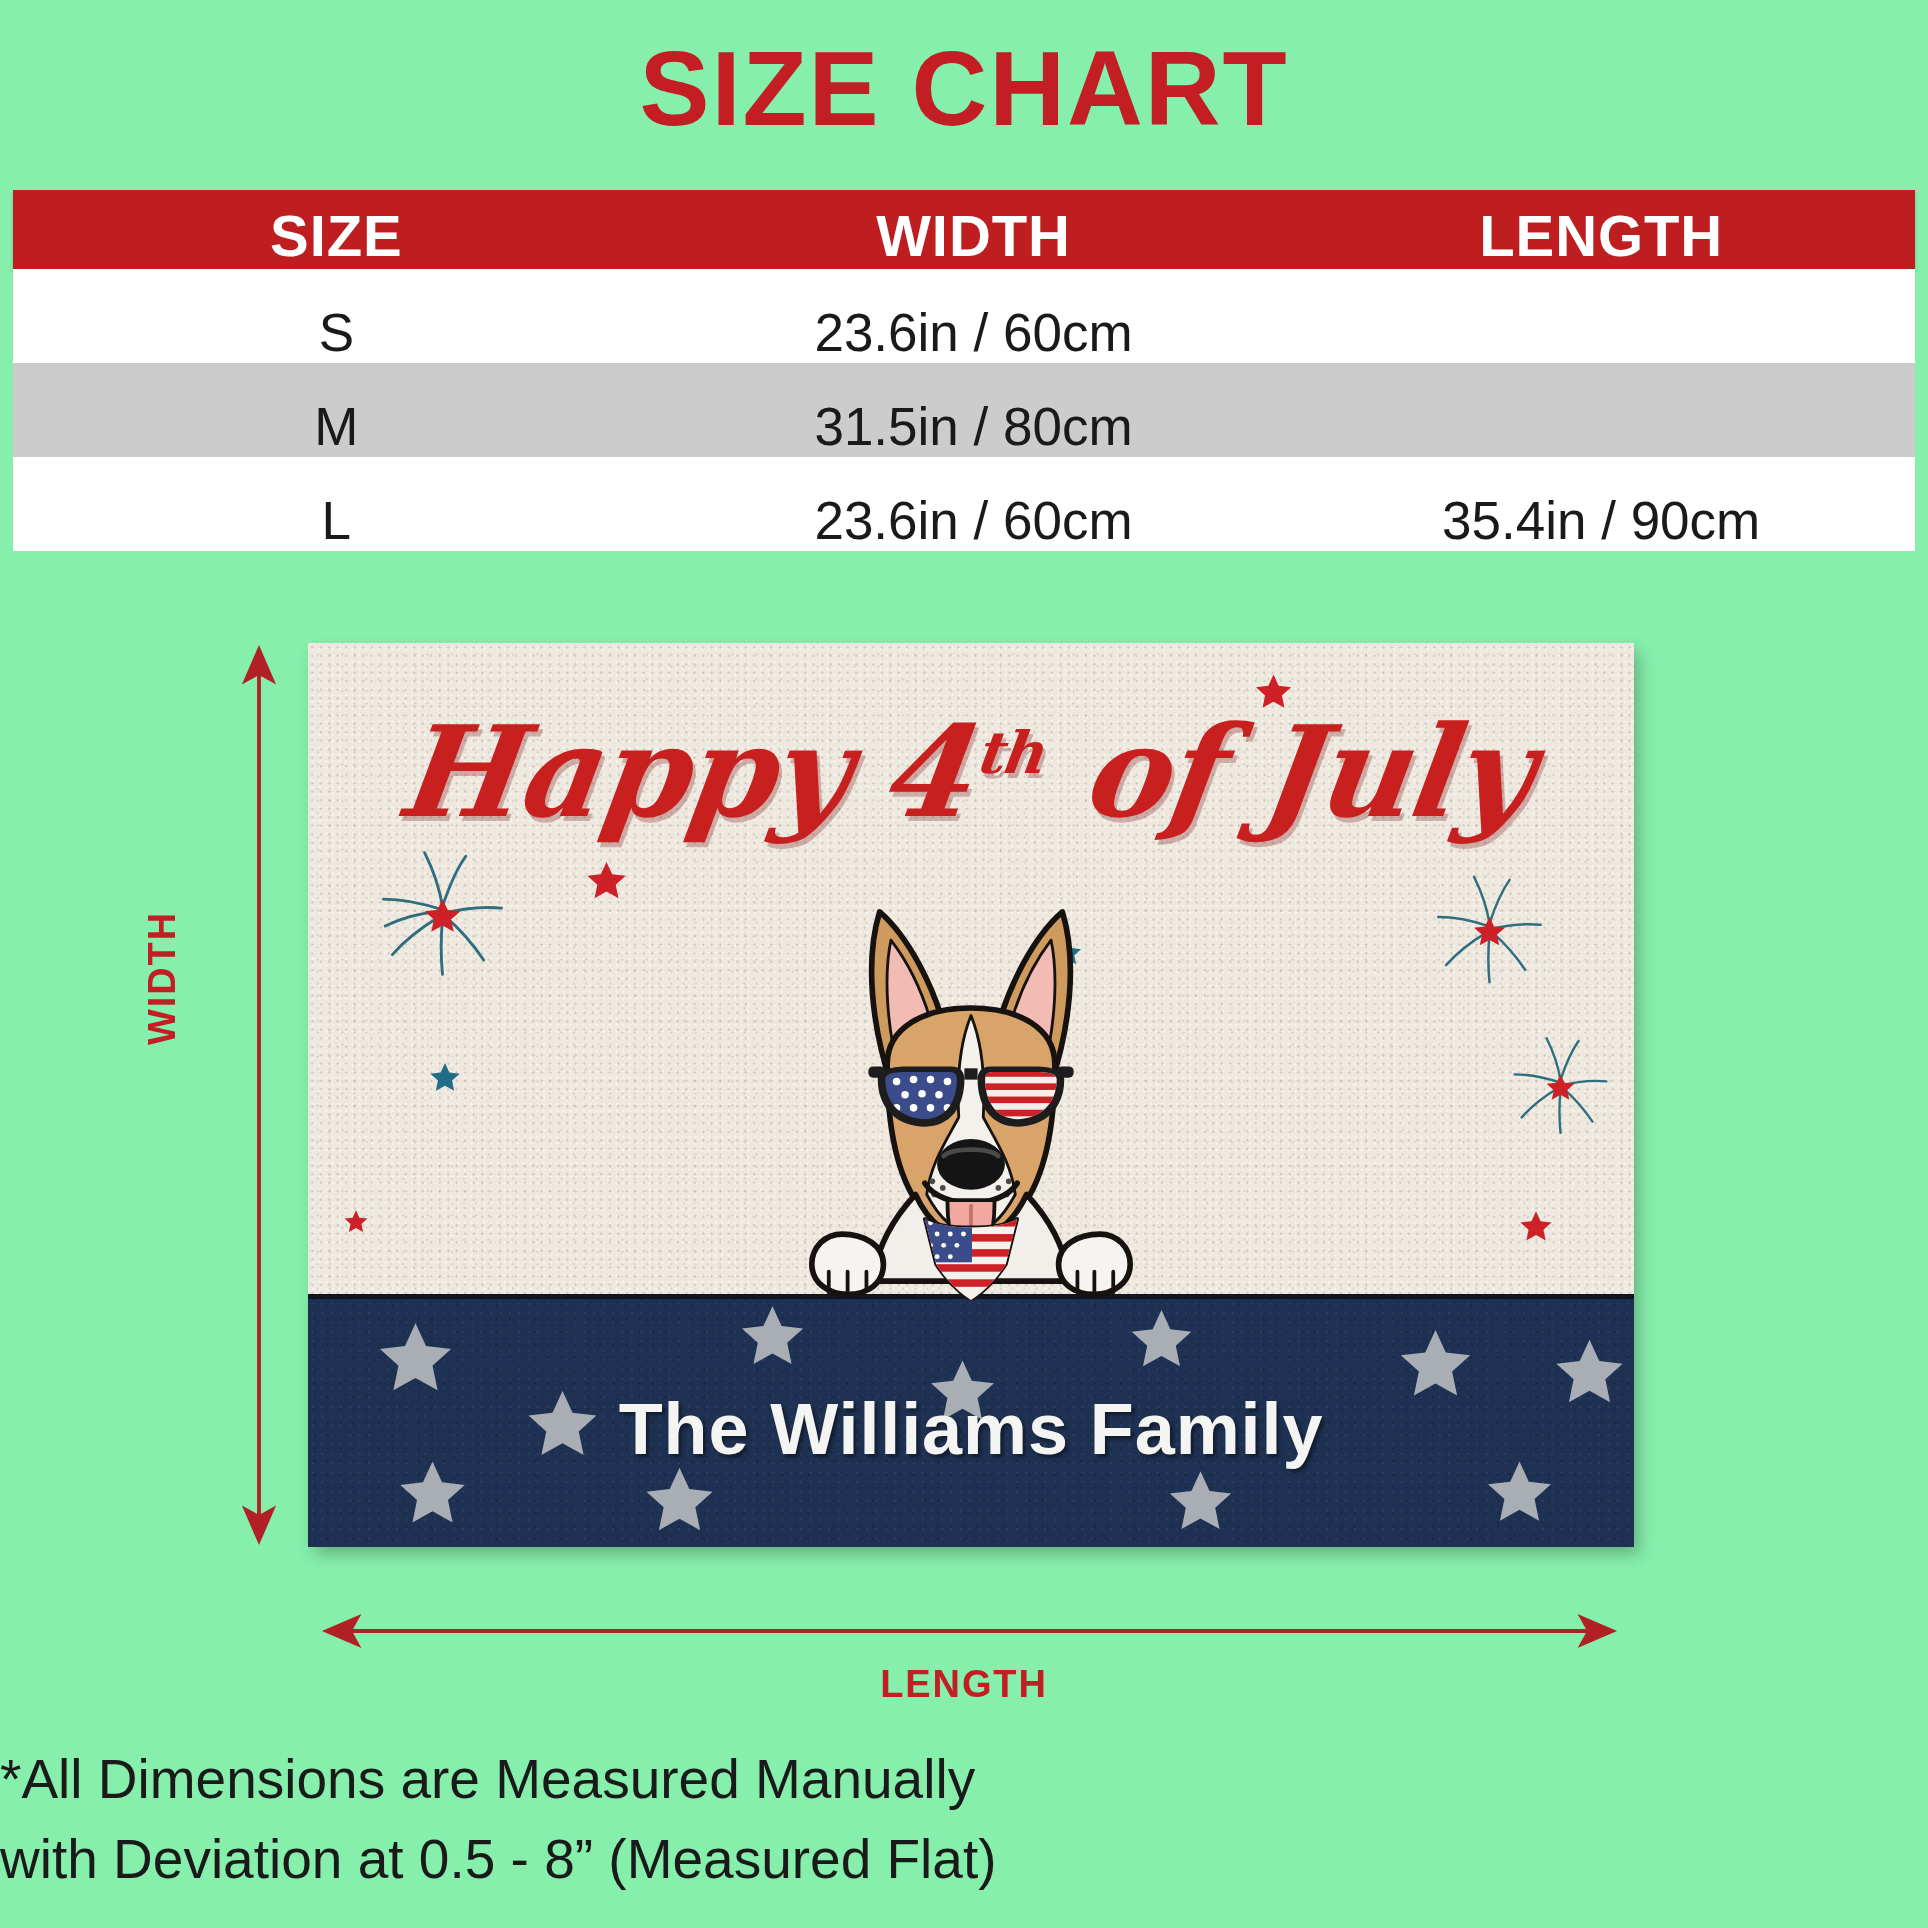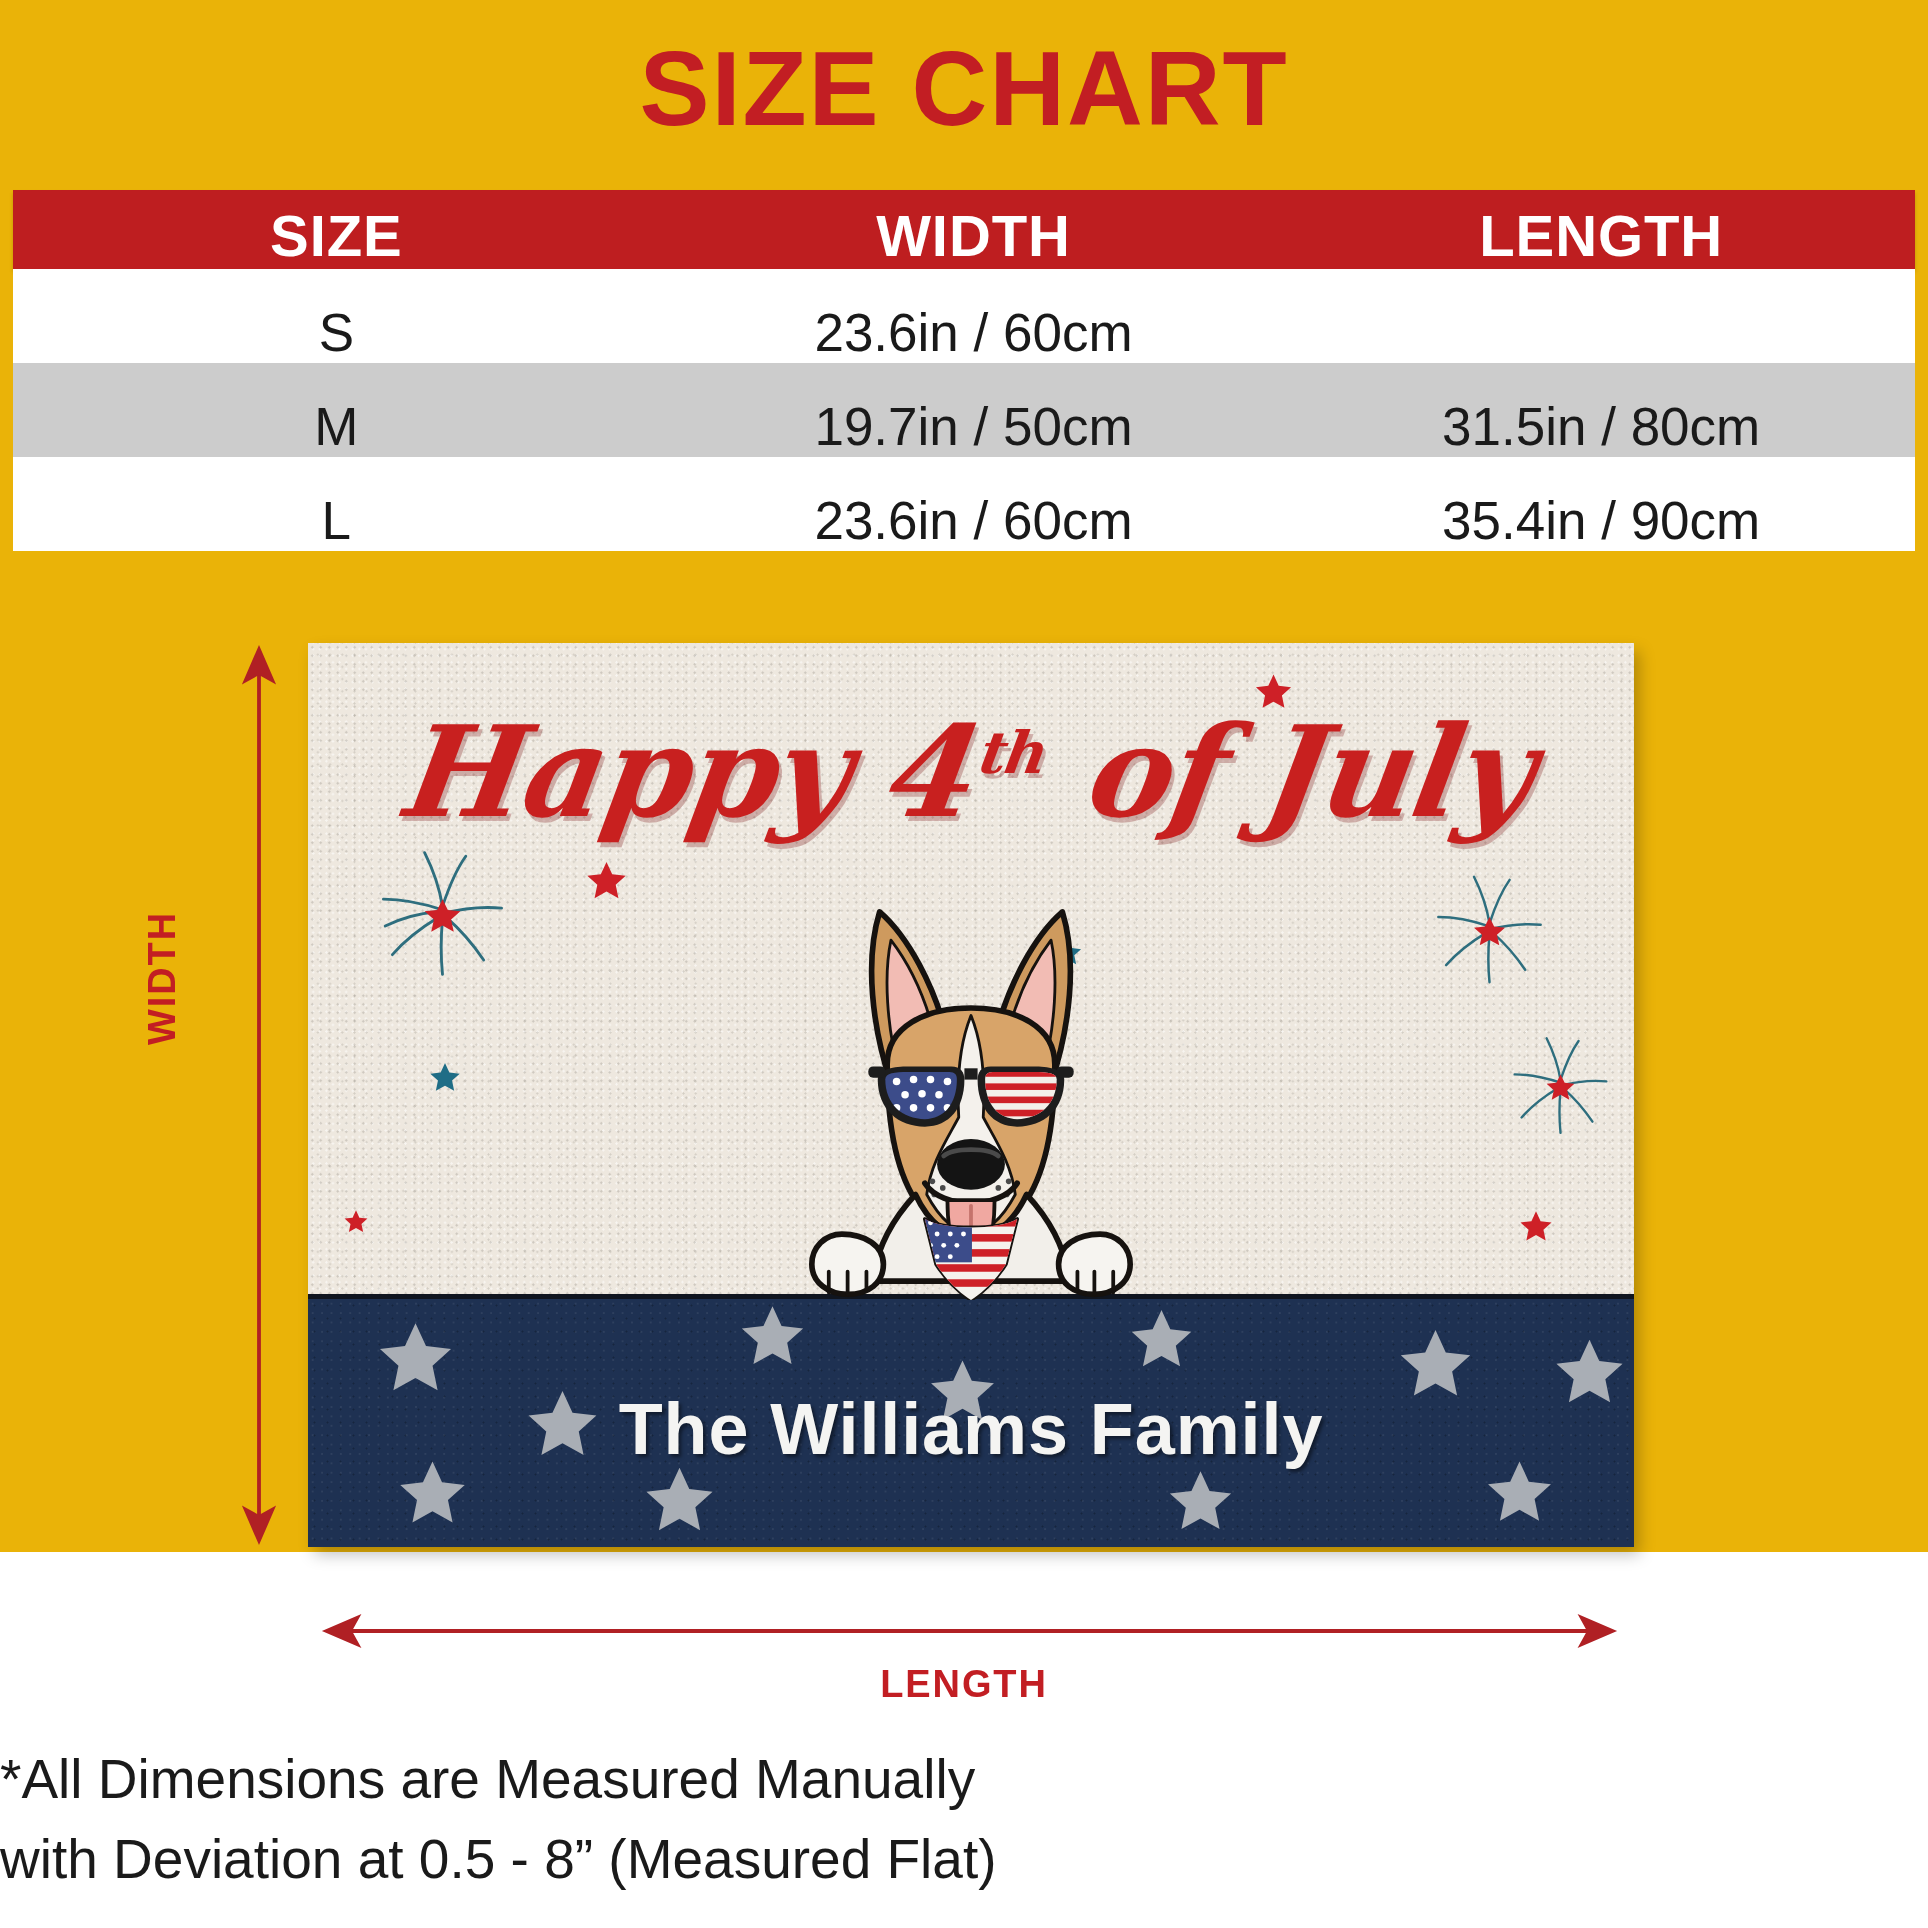--- a/index.html
+++ b/index.html
@@ -2,21 +2,21 @@
 <html style="font-size:15px"><head>
 <meta charset="utf-8">
 <style>
   * { box-sizing: border-box; margin: 0; padding: 0; }
   html, body {
     width: 1928px; height: 1928px;
     background: #ffffff;
     font-family: "Liberation Sans", sans-serif;
     overflow: hidden;
   }
-  .page { position: relative; width: 1928px; height: 1552px; background:#eab308; }
+  .page { position: relative; width: 1928px; height: 1928px; background:#86efac; }
 
   
   .title {
     position:absolute; top:34px; left:0; width:1928px;
     text-align:center;
     font-family:"Liberation Sans", sans-serif;
     font-weight:700;
     font-size:105px;
     letter-spacing:1.9px;
     color:#C21E23;
@@ -160,21 +160,20 @@
       <div class="cell c-length">LENGTH</div>
     </div>
 
     <div class="row data">
       <div class="cell c-size">S</div>
       <div class="cell c-length">23.6in / 60cm</div>
     </div>
 
     <div class="row data alt">
       <div class="cell c-size">M</div>
-      <div class="cell c-width">19.7in / 50cm</div>
       <div class="cell c-length">31.5in / 80cm</div>
     </div>
 
     <div class="row data">
       <div class="cell c-size">L</div>
       <div class="cell c-width">23.6in / 60cm</div>
       <div class="cell c-length">35.4in / 90cm</div>
     </div>
   </div>
 

